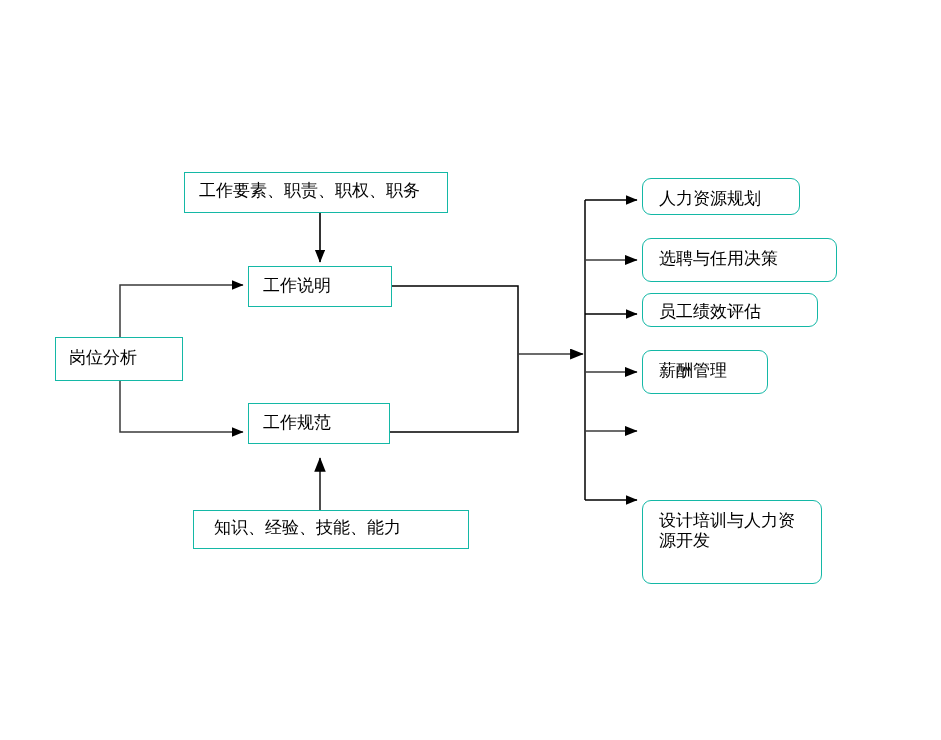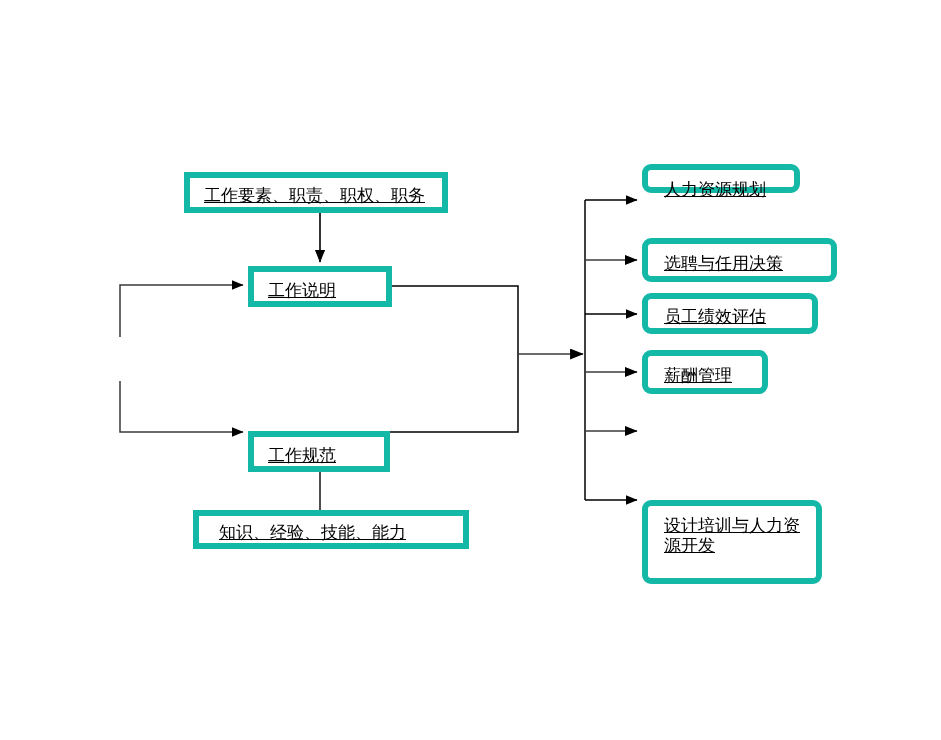--- a/index.html
+++ b/index.html
@@ -24,27 +24,26 @@
     left: 0;
     top: 0;
     width: 941px;
     height: 740px;
     pointer-events: none;
   }
   .node {
     position: absolute;
     box-sizing: border-box;
     background: #ffffff;
-    border: 6px solid #14b8a6;
+    border: 1px solid #14b8a6;
     display: flex;
     align-items: flex-start;
     justify-content: flex-start;
     line-height: 1.18;
     white-space: pre-wrap;
-    text-decoration: underline;
   }
   .node.rect {
     border-radius: 0;
   }
   .node.round {
     border-radius: 9px;
   }
   .node .txt {
     display: block;
     width: 100%;
@@ -56,38 +55,38 @@
   }
   #node-job-desc {
     left: 248px; top: 266px; width: 144px; height: 41px;
     font-size: 17px; padding: 9px 0 0 14px;
   }
   #node-job-analysis {
     left: 55px; top: 337px; width: 128px; height: 44px;
     font-size: 17px; padding: 10px 0 0 13px;
   }
   #node-job-spec {
-    left: 248px; top: 431px; width: 142px; height: 41px;
+    left: 248px; top: 403px; width: 142px; height: 41px;
     font-size: 17px; padding: 9px 0 0 14px;
   }
   #node-input-bottom {
     left: 193px; top: 510px; width: 276px; height: 39px;
     font-size: 17px; padding: 7px 0 0 20px;
   }
   
   #node-hr-planning {
-    left: 642px; top: 164px; width: 158px; height: 29px;
+    left: 642px; top: 178px; width: 158px; height: 37px;
     font-size: 17px; padding: 10px 0 0 16px;
   }
   #node-recruit-decision {
     left: 642px; top: 238px; width: 195px; height: 44px;
     font-size: 17px; padding: 10px 5px 0 16px;
   }
   #node-performance-eval {
-    left: 642px; top: 293px; width: 176px; height: 41px;
+    left: 642px; top: 293px; width: 176px; height: 34px;
     font-size: 17px; padding: 8px 0 0 16px;
   }
   #node-compensation {
     left: 642px; top: 350px; width: 126px; height: 44px;
     font-size: 17px; padding: 10px 0 0 16px;
   }
   #node-career-mgmt {
     left: 642px; top: 410px; width: 163px; height: 43px;
     font-size: 17px; padding: 9px 0 0 16px;
   }
@@ -144,20 +143,23 @@
   </svg>
 
   <div class="node rect" id="node-input-top">
     <span class="txt">工作要素、职责、职权、职务</span>
   </div>
 
   <div class="node rect" id="node-job-desc">
     <span class="txt">工作说明</span>
   </div>
 
+  <div class="node rect" id="node-job-analysis">
+    <span class="txt">岗位分析</span>
+  </div>
 
   <div class="node rect" id="node-job-spec">
     <span class="txt">工作规范</span>
   </div>
 
   <div class="node rect" id="node-input-bottom">
     <span class="txt">知识、经验、技能、能力</span>
   </div>
 
   <div class="node round" id="node-hr-planning">

